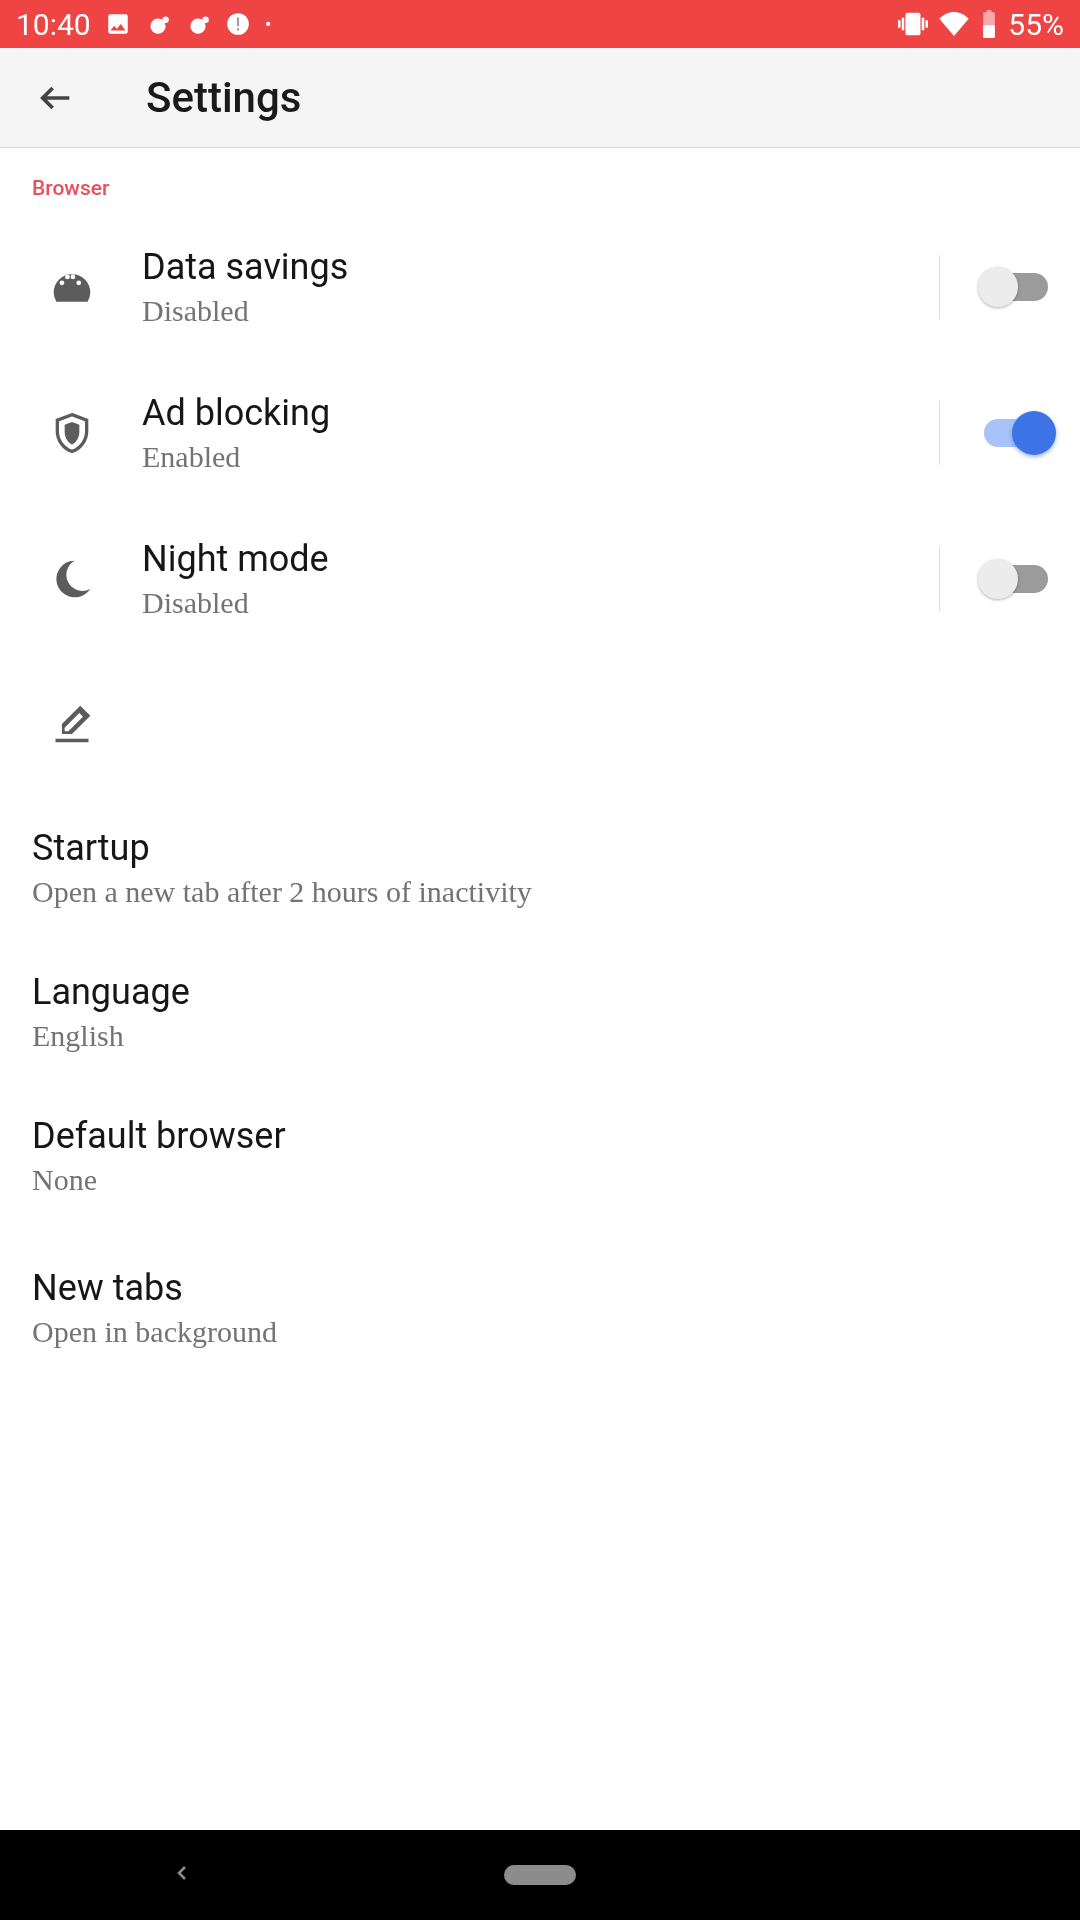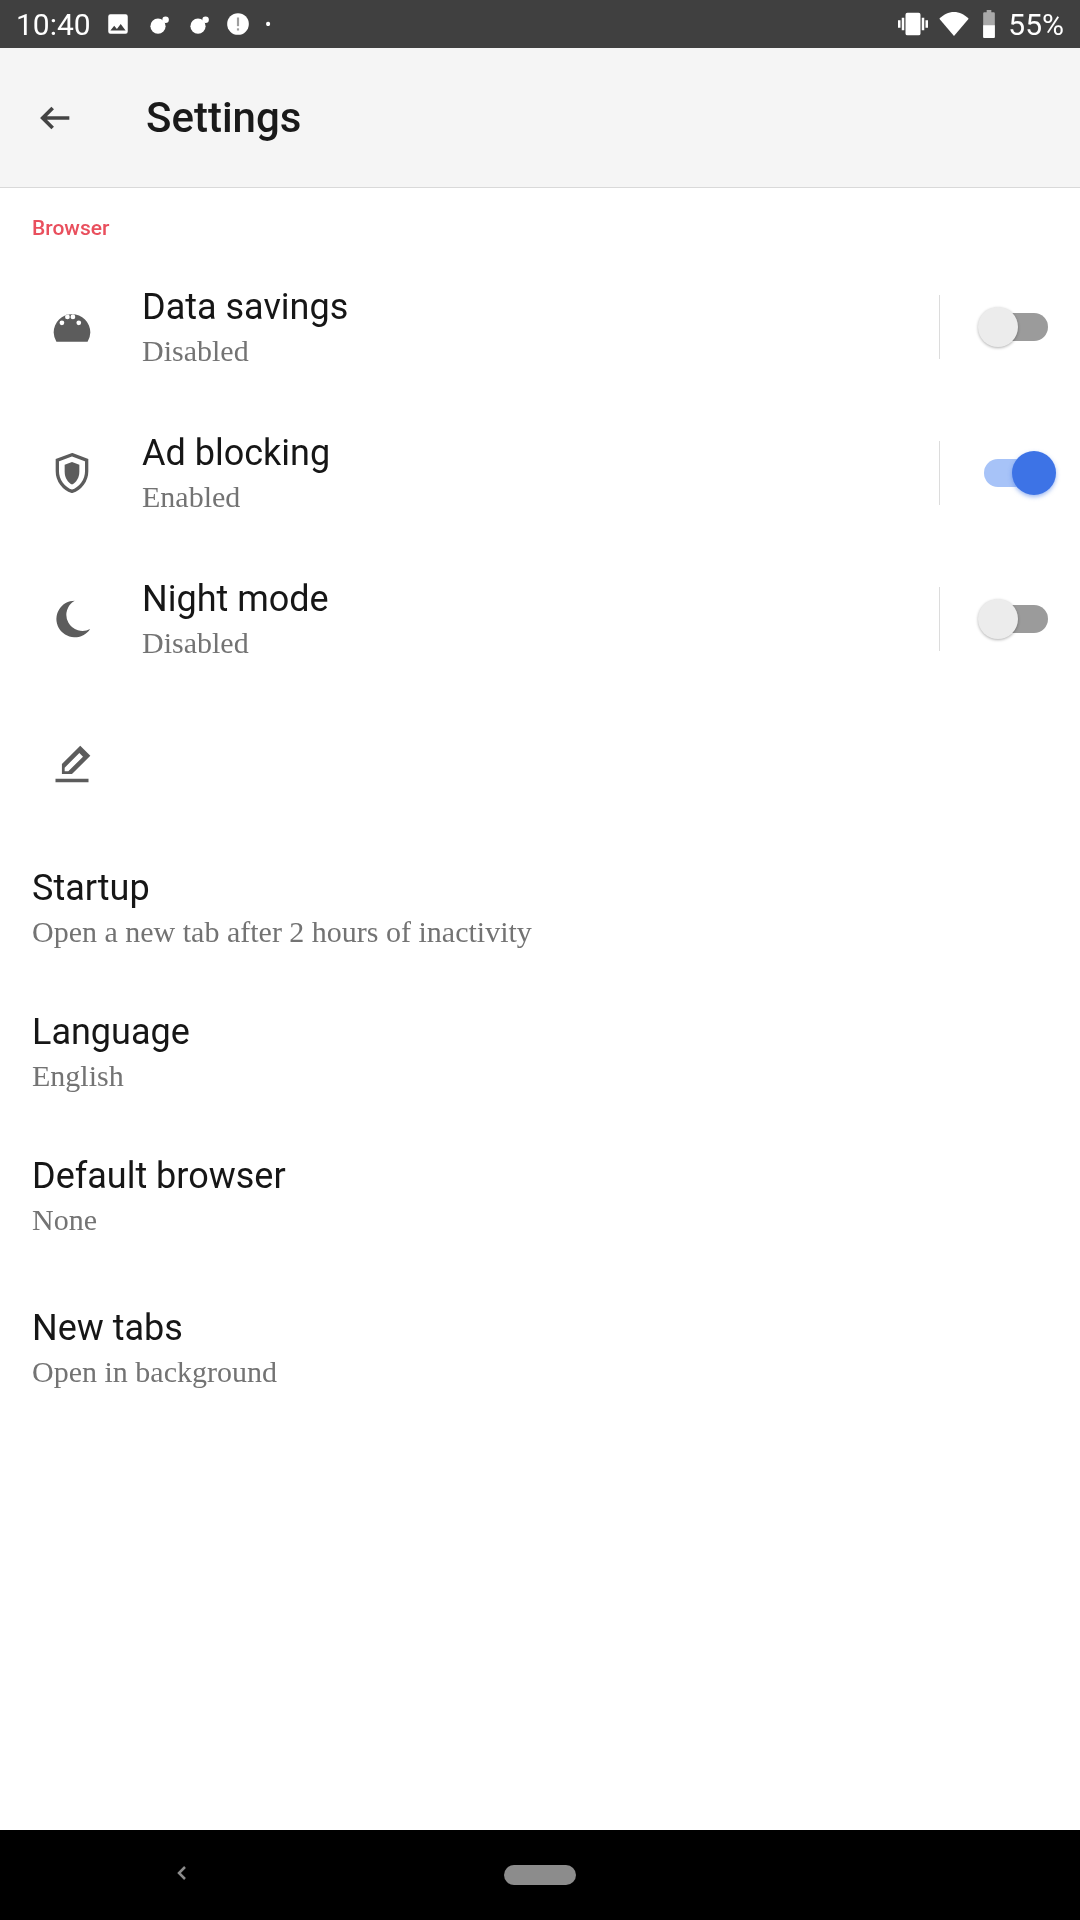--- a/index.html
+++ b/index.html
@@ -6,33 +6,33 @@
     body {
       width: 1080px;
       height: 1920px;
       font-family: Roboto, Arial, sans-serif;
       background: #fff;
       overflow: hidden;
       position: relative;
     }
     .status-bar {
       height: 48px;
-      background: #404040;
+      background: #ef4444;
       display: flex;
       align-items: center;
       padding: 0 16px;
       color: #fff;
       font-size: 30px;
       font-weight: 400;
     }
     .status-left { display: flex; align-items: center; gap: 14px; }
     .status-right { margin-left: auto; display: flex; align-items: center; gap: 10px; }
     .status-icon { display: inline-flex; align-items: center; }
     .app-bar {
-      height: 140px;
+      height: 100px;
       background: #f5f5f5;
       display: flex;
       align-items: center;
       padding: 0 28px;
       border-bottom: 1px solid #d9d9d9;
     }
     .back-btn { width: 56px; height: 56px; display: flex; align-items: center; justify-content: center; color: #555; }
     .app-title { font-size: 42px; font-weight: 500; color: #1a1a1a; margin-left: 62px; }
     .section-header {
       padding: 28px 32px 14px 32px;

